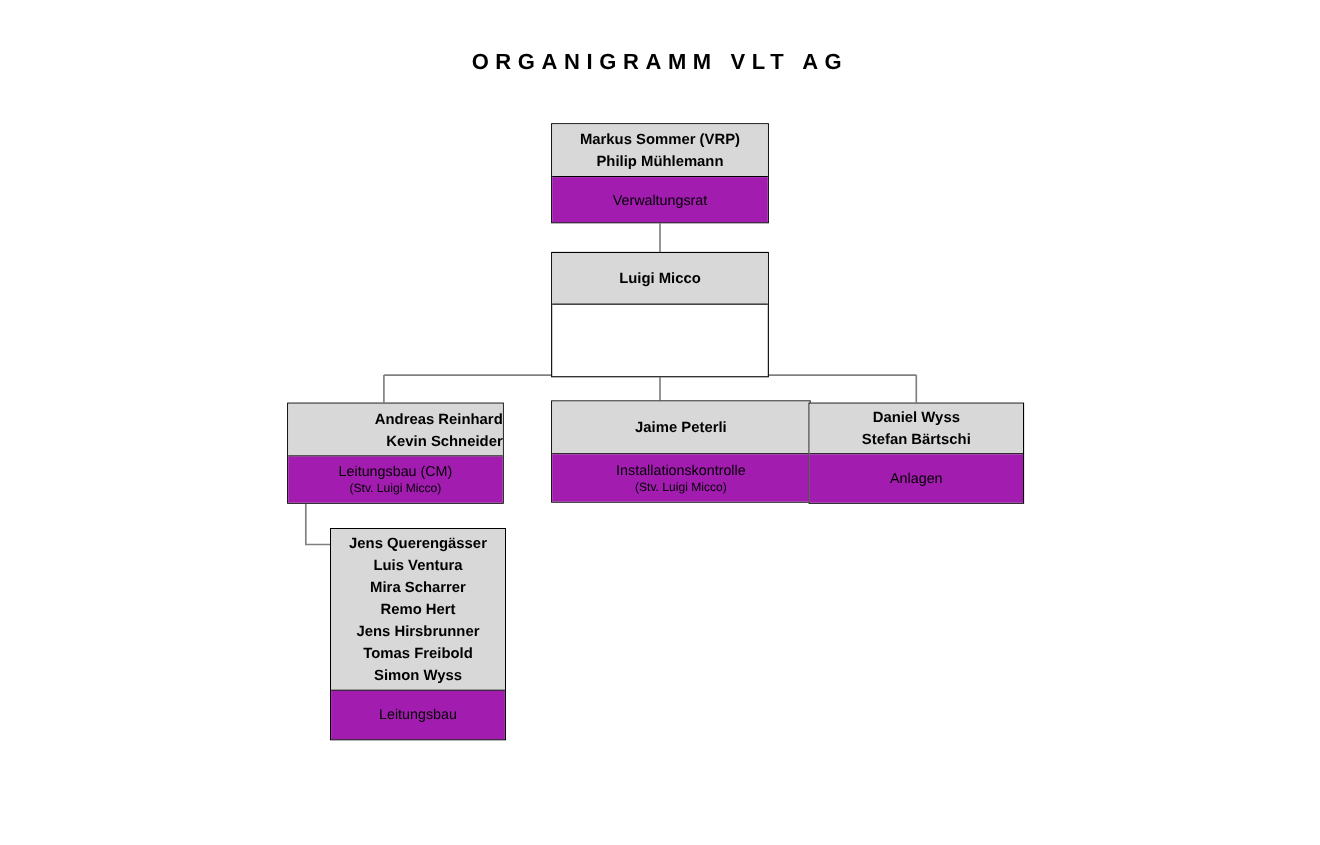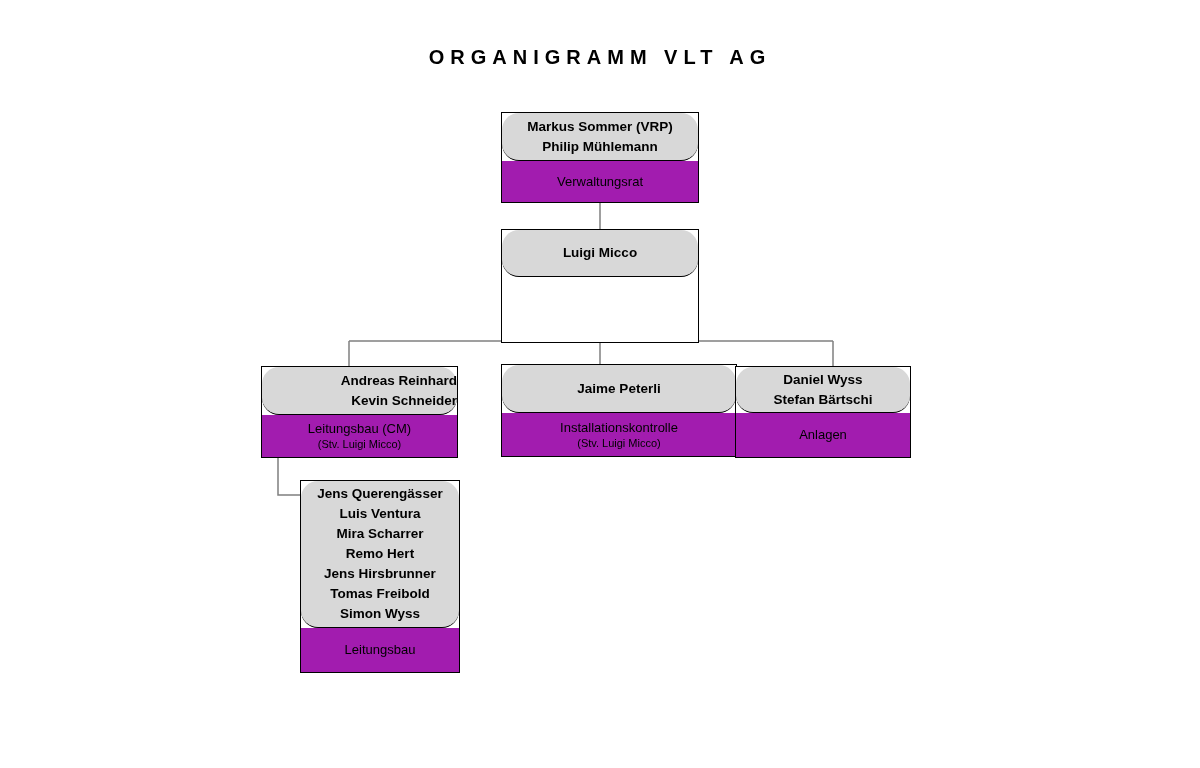--- a/index.html
+++ b/index.html
@@ -50,21 +50,20 @@
     background: #d8d8d8;
     border-bottom: 1.5px solid #000000;
     display: flex;
     flex-direction: column;
     justify-content: center;
     align-items: center;
     text-align: center;
     font-weight: bold;
     font-size: 13.5px;
     line-height: 20px;
-    border-radius: 17px;
   }
   .box-body {
     flex: 1;
     display: flex;
     flex-direction: column;
     justify-content: center;
     align-items: center;
     text-align: center;
     font-size: 13px;
     line-height: 16px;
@@ -76,21 +75,21 @@
   }
   
   #box-verwaltungsrat      { left: 501px; top: 112px; width: 198px; height: 91px; }
   #box-verwaltungsrat      .box-header { flex: 0 0 48px; }
   #box-geschaeftsfuehrer   { left: 501px; top: 229px; width: 198px; height: 114px; gap: 20px; }
   #box-geschaeftsfuehrer   .box-header { flex: 0 0 47px; }
   #box-leitungsbau-cm      { left: 261px; top: 366px; width: 197px; height: 92px; }
   #box-leitungsbau-cm      .box-header { flex: 0 0 48px; align-items: flex-end; }
   #box-installationskontrolle { left: 501px; top: 364px; width: 236px; height: 93px; }
   #box-installationskontrolle .box-header { flex: 0 0 48px; }
-  #box-anlagen             { left: 735px; top: 366px; width: 176px; height: 92px; }
+  #box-anlagen             { left: 735px; top: 366px; width: 196px; height: 92px; }
   #box-anlagen             .box-header { flex: 0 0 46px; }
   #box-leitungsbau-team    { left: 300px; top: 480px; width: 160px; height: 193px; }
   #box-leitungsbau-team    .box-header { flex: 0 0 147px; }
 </style>
 </head>
 <body>
 
 <div class="canvas">
 
   <div class="chart-title">ORGANIGRAMM VLT AG</div>

